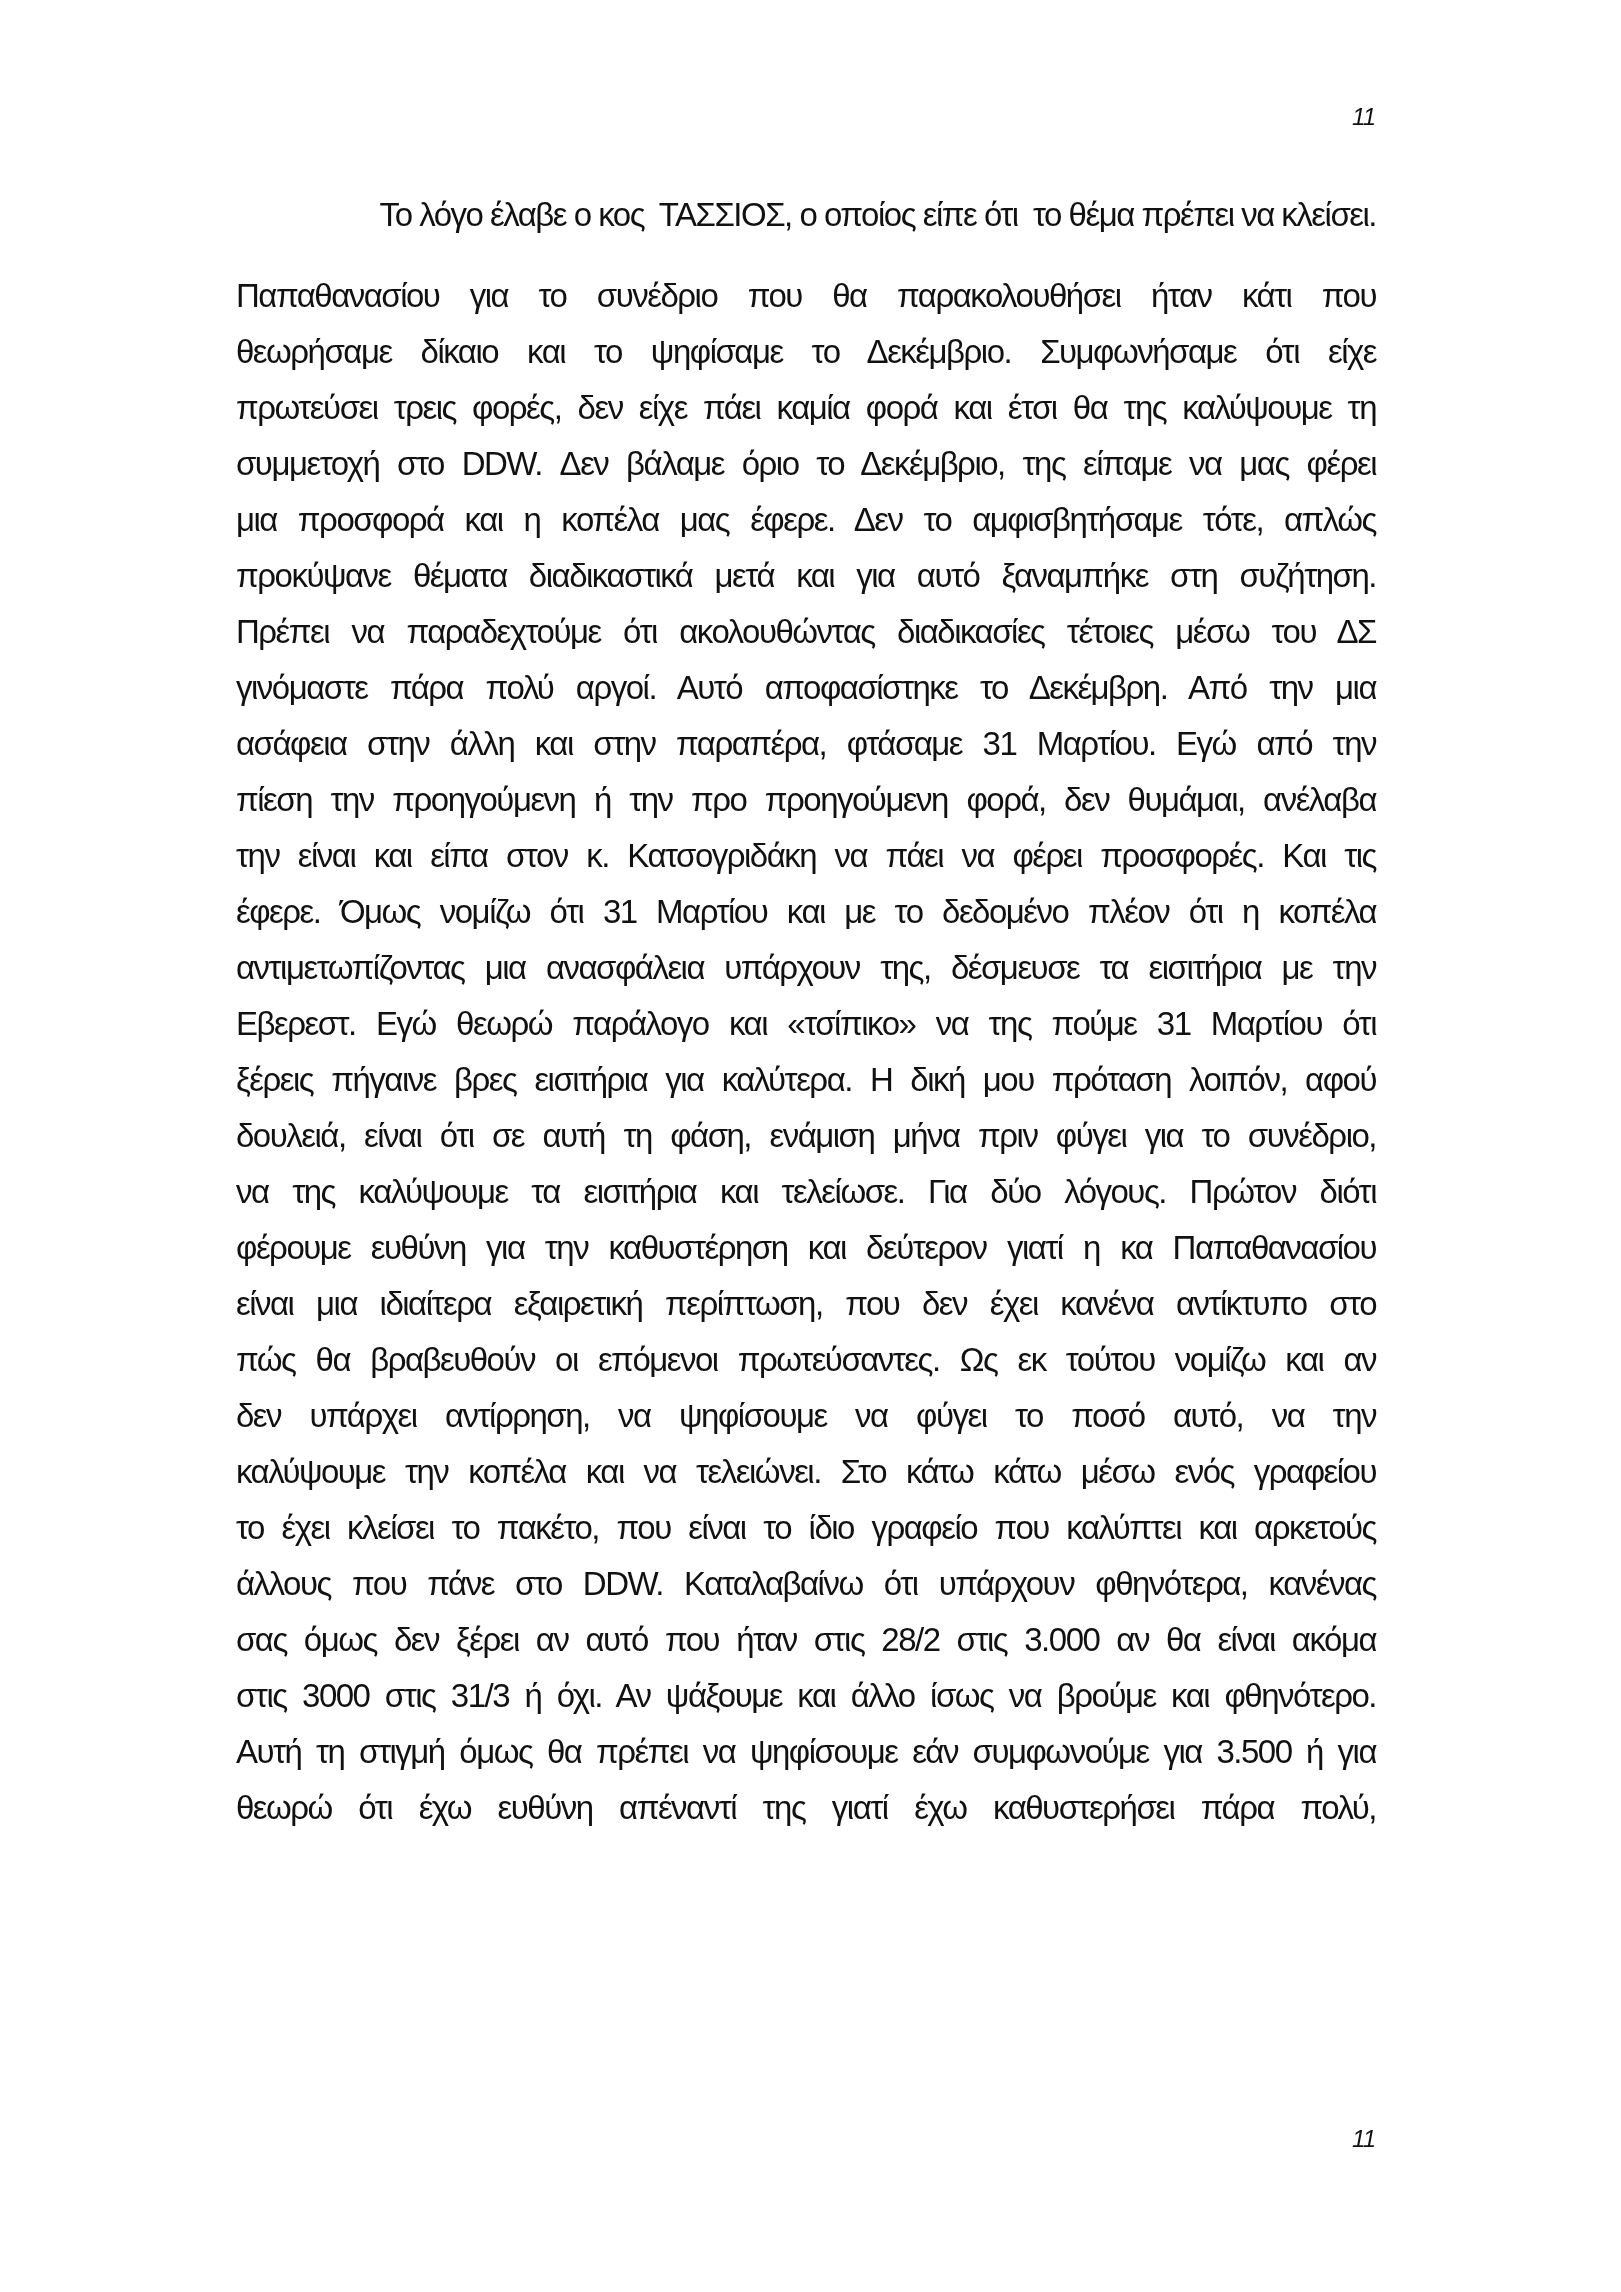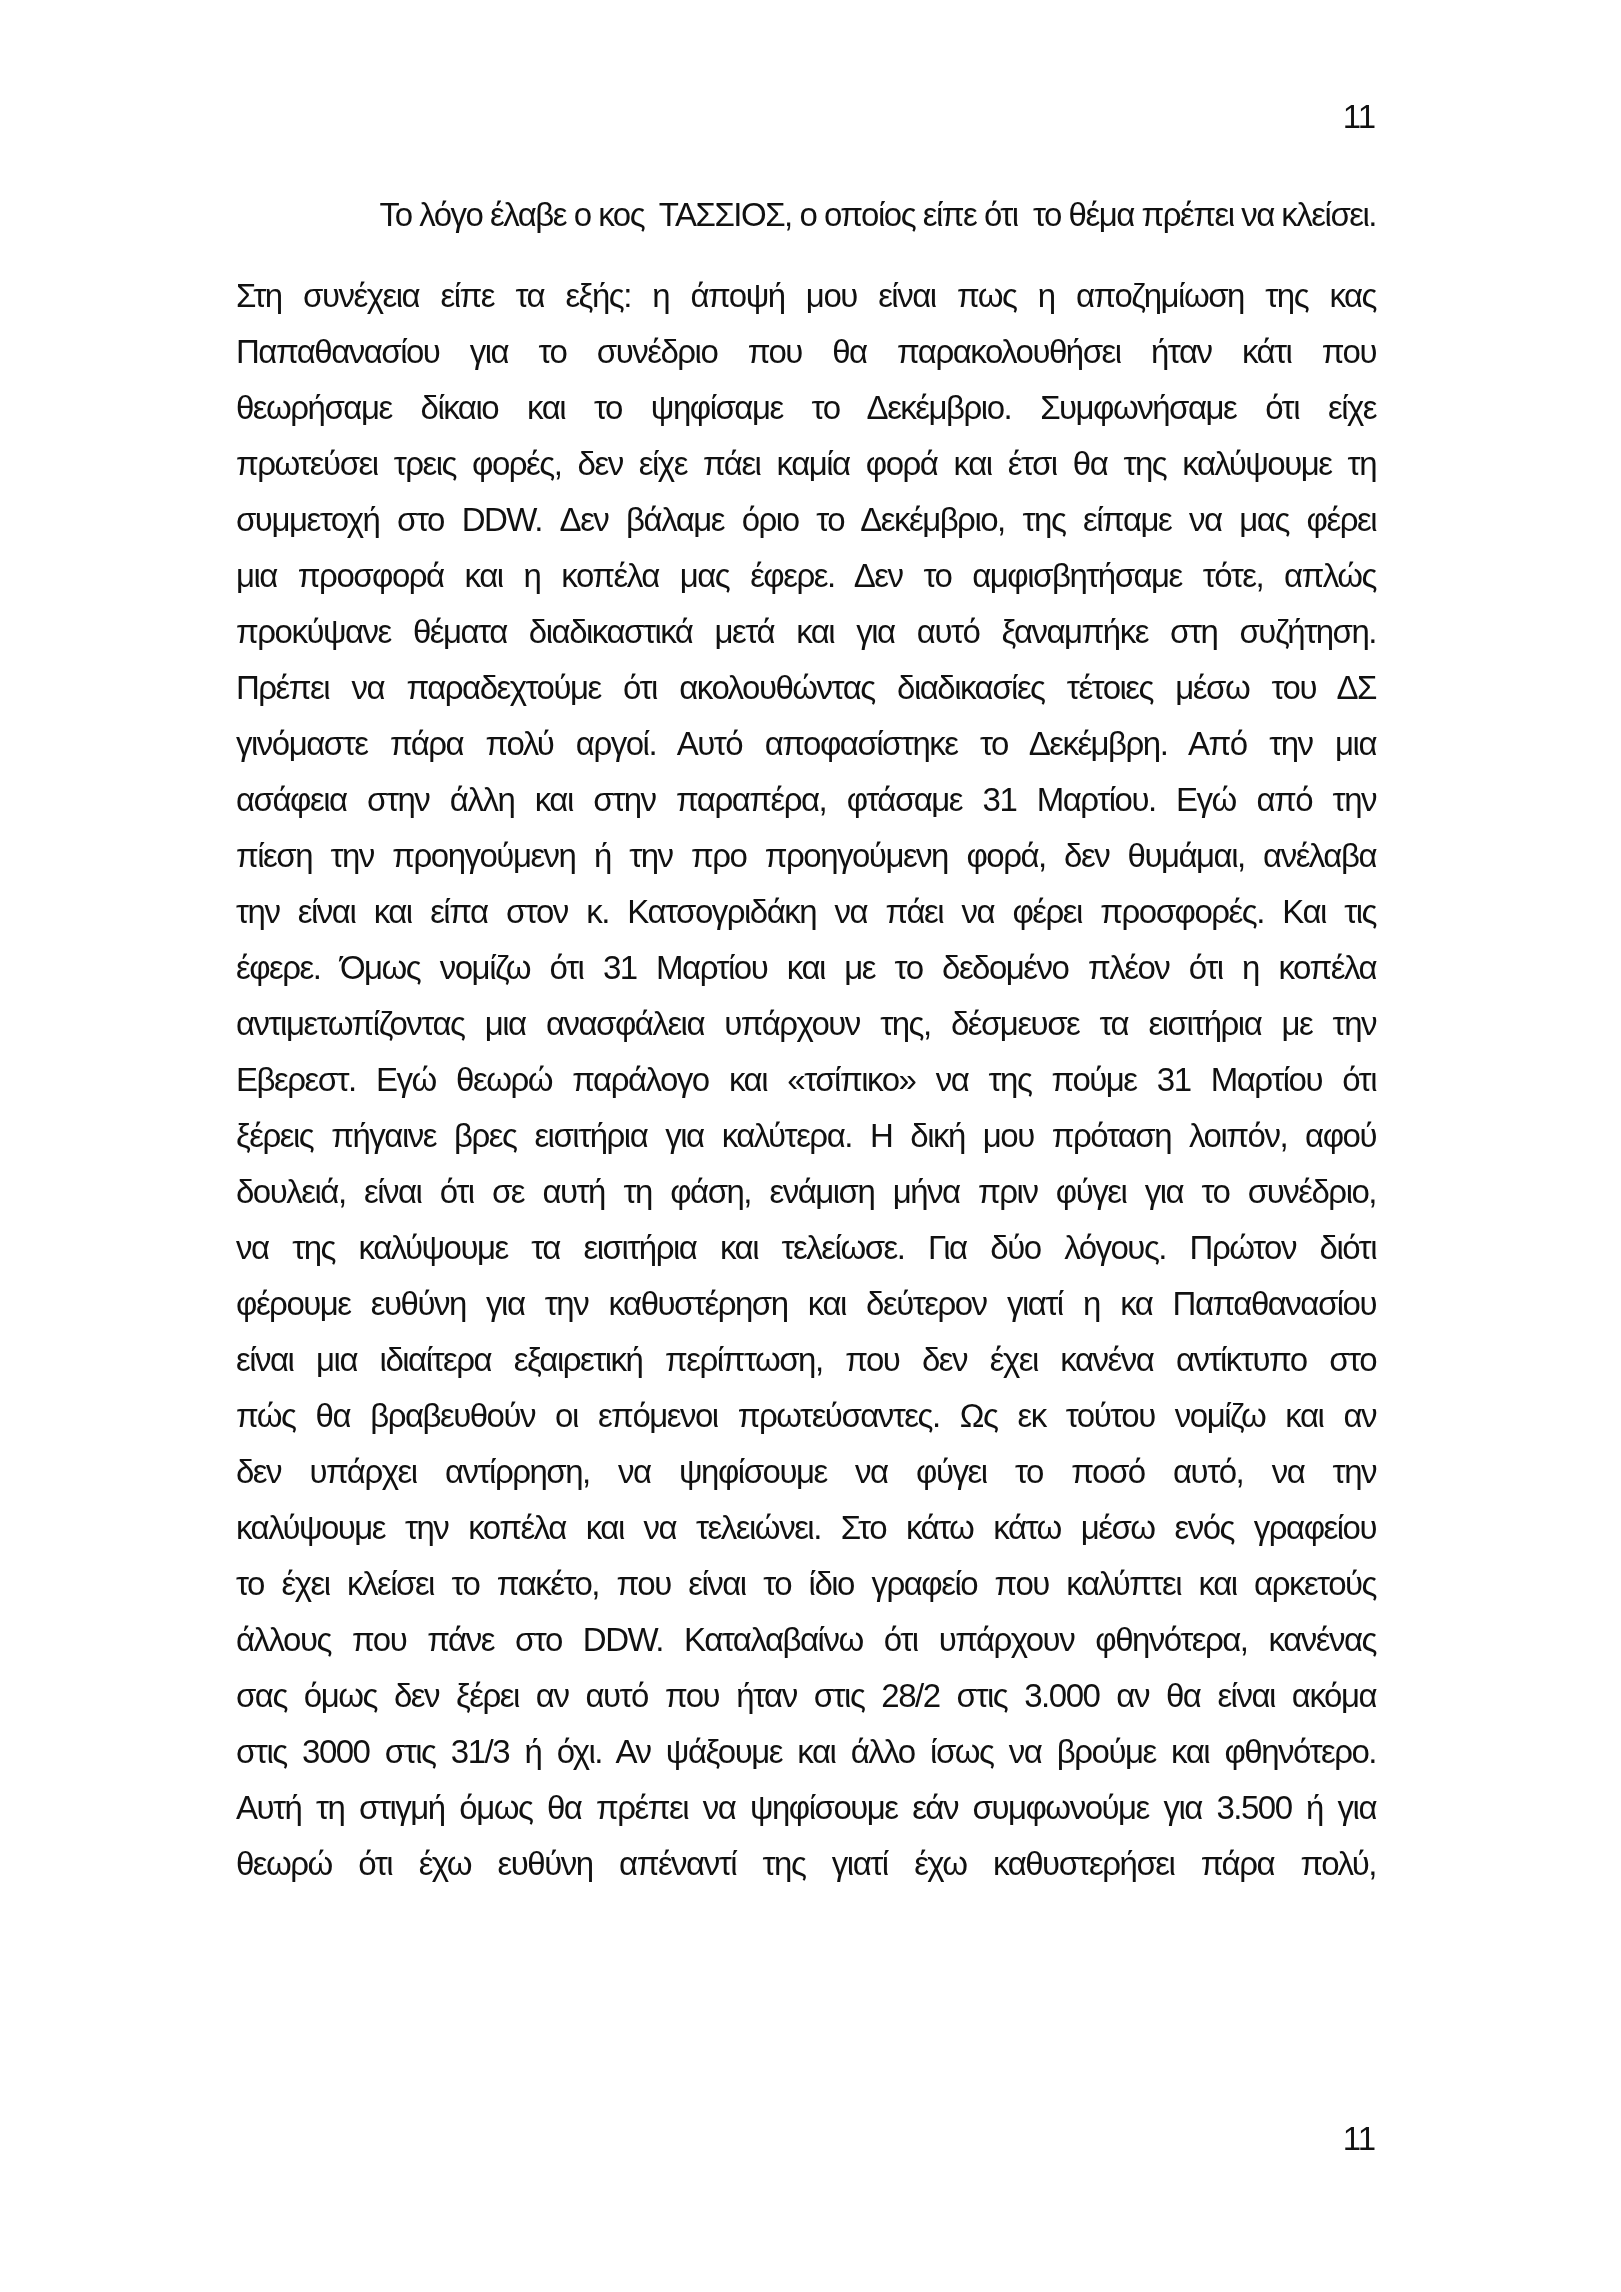--- a/index.html
+++ b/index.html
@@ -12,24 +12,25 @@
     width: 1621px;
     height: 2293px;
     background: #ffffff;
     font-family: "Liberation Sans", "DejaVu Sans", sans-serif;
     color: #111111;
     overflow: hidden;
   }
   .page-number {
     position: absolute;
     right: 246px;
-    font-size: 33px;
+    font-size: 24px;
     line-height: 56px;
     letter-spacing: -1px;
     color: #111111;
+    font-style: italic;
   }
   .page-number.top { top: 89px; }
   .page-number.bottom { top: 2111px; }
   .content {
     position: absolute;
     left: 236px;
     top: 187px;
     width: 1140px;
   }
   .para-intro {
@@ -56,21 +57,20 @@
 
 <div class="page">
 
   <div class="page-number top">11</div>
 
   <div class="content">
 
     <div class="para-intro">Το λόγο έλαβε ο κος  ΤΑΣΣΙΟΣ, ο οποίος είπε ότι  το θέμα πρέπει να κλείσει.</div>
 
     <div class="para-body">
-        <div class="text-line">Στη συνέχεια είπε τα εξής: η άποψή μου είναι πως η αποζημίωση της κας</div>
         <div class="text-line">Παπαθανασίου για το συνέδριο που θα παρακολουθήσει ήταν κάτι που</div>
         <div class="text-line">θεωρήσαμε δίκαιο και το ψηφίσαμε το Δεκέμβριο. Συμφωνήσαμε ότι είχε</div>
         <div class="text-line">πρωτεύσει τρεις φορές, δεν είχε πάει καμία φορά και έτσι θα της καλύψουμε τη</div>
         <div class="text-line">συμμετοχή στο DDW. Δεν βάλαμε όριο το Δεκέμβριο, της είπαμε να μας φέρει</div>
         <div class="text-line">μια προσφορά και η κοπέλα μας έφερε. Δεν το αμφισβητήσαμε τότε, απλώς</div>
         <div class="text-line">προκύψανε θέματα διαδικαστικά μετά και για αυτό ξαναμπήκε στη συζήτηση.</div>
         <div class="text-line">Πρέπει να παραδεχτούμε ότι ακολουθώντας διαδικασίες τέτοιες μέσω του ΔΣ</div>
         <div class="text-line">γινόμαστε πάρα πολύ αργοί. Αυτό αποφασίστηκε το Δεκέμβρη. Από την μια</div>
         <div class="text-line">ασάφεια στην άλλη και στην παραπέρα, φτάσαμε 31 Μαρτίου. Εγώ από την</div>
         <div class="text-line">πίεση την προηγούμενη ή την προ προηγούμενη φορά, δεν θυμάμαι, ανέλαβα</div>

